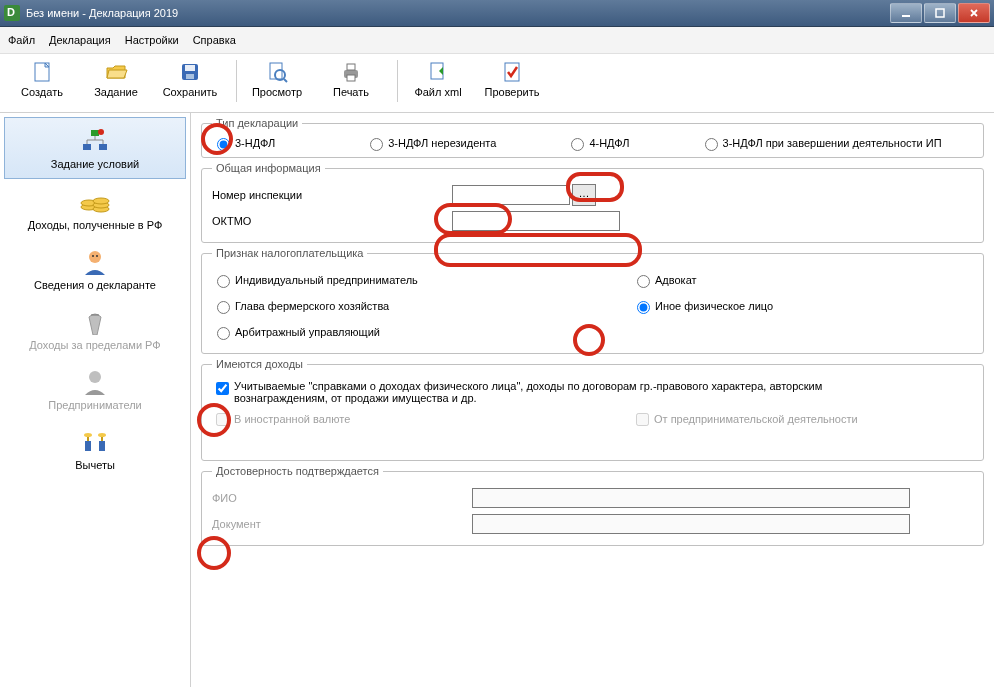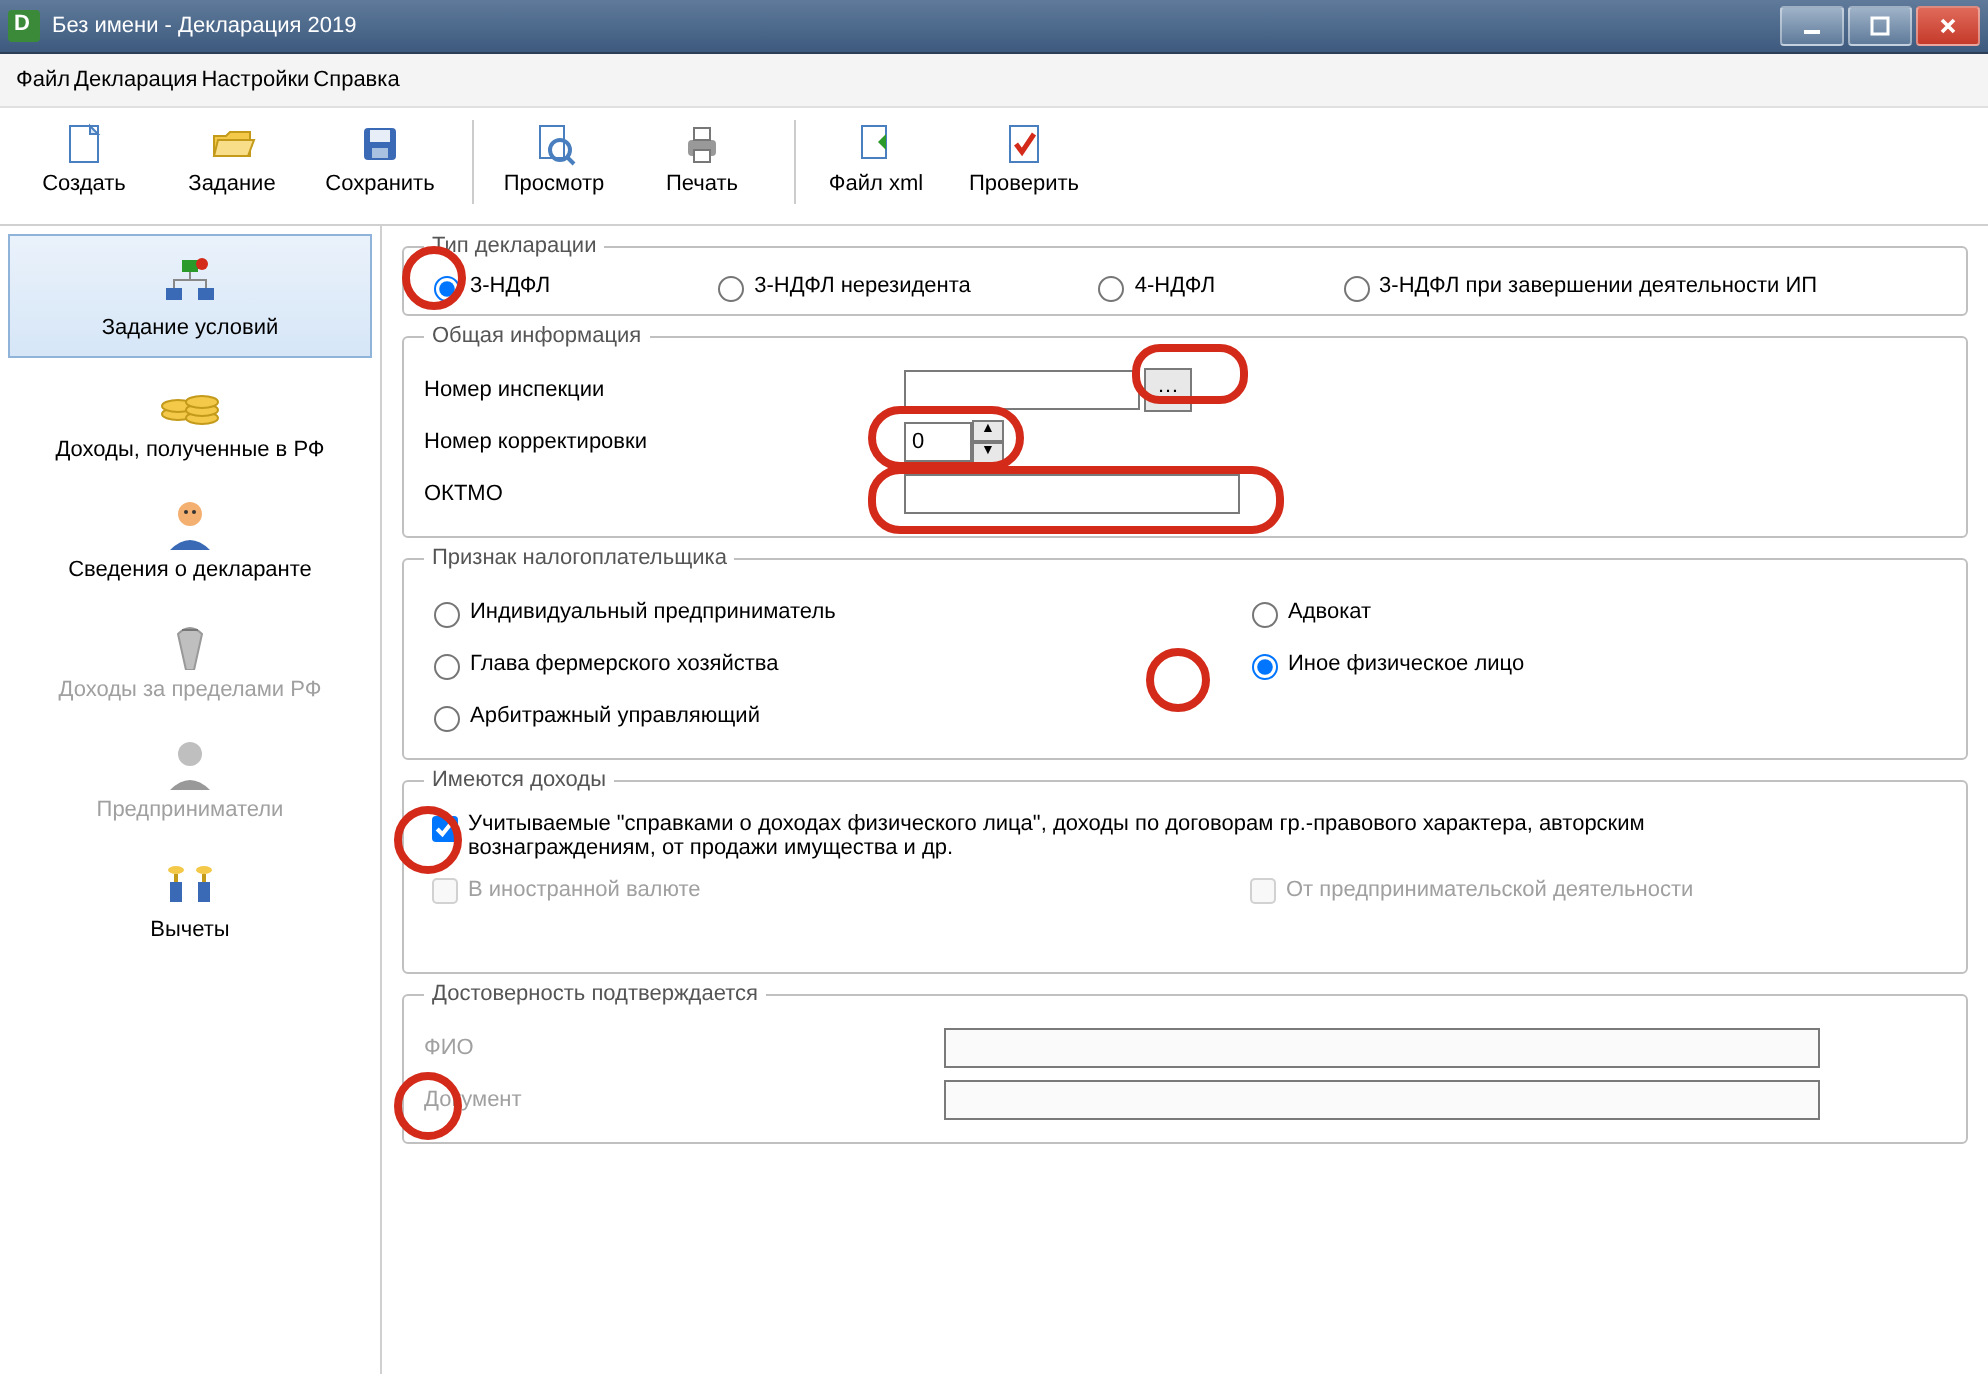--- a/index.html
+++ b/index.html
@@ -3,39 +3,39 @@
 <meta charset="utf-8">
 <style>
 html,body{margin:0;padding:0;font-family:Tahoma,Arial,sans-serif;font-size:11px;background:#181824;overflow:hidden}
 .window{position:absolute;left:0;top:0;width:994px;height:687px;background:#fff;box-shadow:0 0 0 1px #000}
 .titlebar{height:26px;background:linear-gradient(#5f7a9a,#3d5a7e);color:#fff;display:flex;align-items:center;padding:0 4px;border-bottom:1px solid #2b3e55}
 .titlebar .icon{width:16px;height:16px;margin-right:6px;background:#3a8a3a;border-radius:2px;position:relative}
 .titlebar .icon:before{content:"D";color:#fff;font-weight:bold;position:absolute;left:3px;top:1px;font-size:11px}
 .titlebar .spacer{flex:1}
 .winbtn{width:30px;height:18px;margin-left:2px;display:flex;align-items:center;justify-content:center;border:1px solid rgba(255,255,255,.4);border-radius:2px;background:linear-gradient(#9fb3c8,#5f7a9a)}
 .winbtn.close{background:linear-gradient(#e06a5a,#c53a2a)}
-.menubar{height:22px;background:#f4f4f4;border-bottom:1px solid #e0e0e0;display:flex;align-items:center;padding:2px 8px;gap:2px}
+.menubar{height:22px;background:#f4f4f4;border-bottom:1px solid #e0e0e0;display:flex;align-items:center;padding:2px 8px;gap:14px}
 .menubar span{cursor:default}
 .toolbar{height:50px;background:#fff;border-bottom:1px solid #d0d0d0;display:flex;align-items:flex-start;padding:4px 8px}
 .tbtn{text-align:center;padding:2px 4px;margin-right:6px;min-width:60px}
 .tbtn .ticon{width:24px;height:24px;margin:0 auto 2px}
 .tsep{width:1px;height:42px;background:#ccc;margin:2px 6px}
 .body{display:flex;height:calc(100% - 26px - 22px - 50px)}
 .sidebar{width:190px;background:#fff;border-right:1px solid #d0d0d0;padding-top:4px}
 .navitem{text-align:center;padding:8px 4px;margin:0 4px}
 .navitem.active{background:linear-gradient(#eaf2fb,#d6e6f7);border:1px solid #8fb3d9}
 .navitem.disabled{color:#a0a0a0}
 .navicon{width:40px;height:28px;margin:0 auto 4px}
 .content{flex:1;padding:0 10px 10px;overflow:hidden;position:relative}
 fieldset{border:1px solid #c0c0c0;border-radius:3px;margin:4px 0;padding:6px 10px}
 legend{color:#555;padding:0 4px}
 .row{display:flex;align-items:center;margin:4px 0;min-height:22px}
 .row .label{width:240px}
 .radiogrp{display:flex;align-items:center;flex-wrap:wrap}
-.radio,.check{display:flex;align-items:center;margin-right:19px;cursor:default}
+.radio,.check{display:flex;align-items:center;margin-right:30px;cursor:default}
 .radio input,.check input{margin-right:5px}
 input[type=text]{border:1px solid #7a7a7a;height:18px;padding:0 3px;font:inherit}
 .spin{display:flex;align-items:center}
 .spin input{width:26px;text-align:left}
 .spin .spbtns{display:flex;flex-direction:column}
 .spin .spbtns div{width:14px;height:9px;border:1px solid #7a7a7a;background:#e8e8e8;font-size:7px;line-height:7px;text-align:center}
 .ellipsis-btn{width:22px;height:20px;border:1px solid #7a7a7a;background:#e8e8e8;text-align:center;line-height:16px;margin-left:2px}
 .gray{color:#a0a0a0}
 .redcircle{position:absolute;border:4px solid #d42a1a;border-radius:50%;pointer-events:none}
 
@@ -241,30 +241,20 @@
       </fieldset>
 
       <fieldset>
         <legend>Общая информация</legend>
         <div class="row">
           <div class="label">Номер инспекции</div>
           <input type="text" style="width: 110px;" value="">
           <div class="ellipsis-btn">…</div>
         </div>
         <div class="row">
-          <div class="label">Номер корректировки</div>
-          <div class="spin">
-            <input type="text" value="0" style="">
-            <div class="spbtns">
-              <div>▲</div>
-              <div>▼</div>
-            </div>
-          </div>
-        </div>
-        <div class="row">
           <div class="label">ОКТМО</div>
           <input type="text" style="width: 160px;" value="">
         </div>
       </fieldset>
 
       <fieldset>
         <legend>Признак налогоплательщика</legend>
         <div class="row">
           <label class="radio" style="width:390px">
               <input type="radio" name="tp" style="">

